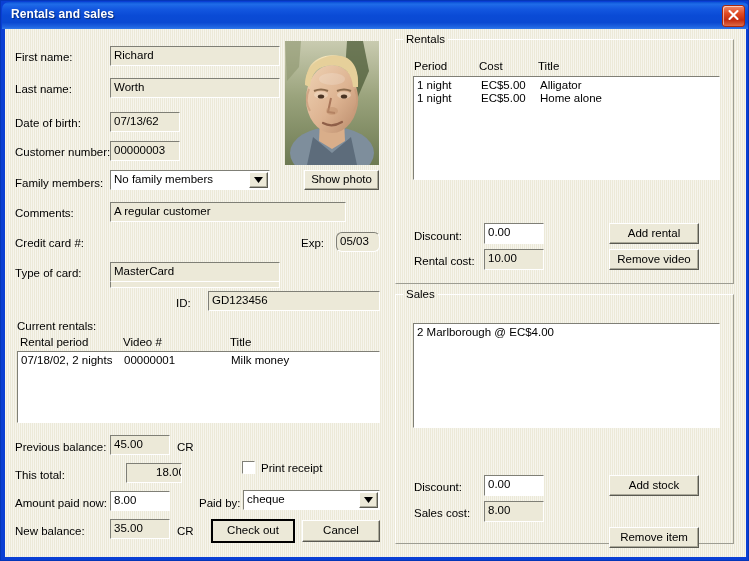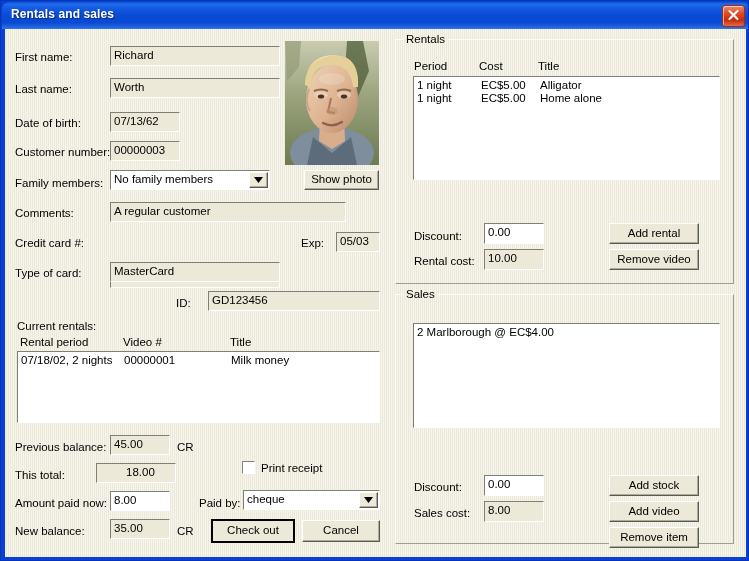--- a/index.html
+++ b/index.html
@@ -295,21 +295,21 @@
         <ellipse cx="47" cy="38" rx="13" ry="6" fill="#ffffff" opacity="0.18"></ellipse>
       </svg>
     </div>
 
     <div class="lbl" style="left:10px; top:178px;">Comments:</div>
     <div class="fld" style="left:105px; top:173px; width:236px; height:20px;">A regular customer</div>
 
     <div class="lbl" style="left:10px; top:208px;">Credit card #:</div>
     <div class="fld" style="left:105px; top:203px; width:170px; height:20px;margin-top:36px;">0000 0000 0000 0000</div>
     <div class="lbl" style="left:296px; top:208px;">Exp:</div>
-    <div class="fld" style="left:331px; top:203px; width:44px; height:20px;">05/03</div>
+    <div class="fld" style="left:331px; top:203px; width:44px; height:20px;border-radius:6px;">05/03</div>
 
     <div class="lbl" style="left:10px; top:238px;">Type of card:</div>
     <div class="fld" style="left:105px; top:233px; width:170px; height:20px;">MasterCard</div>
 
     <div class="lbl" style="left:171px; top:268px;text-align:right;">ID:</div>
     <div class="fld" style="left:203px; top:262px; width:172px; height:20px;">GD123456</div>
 
     <div class="lbl" style="left:12px; top:291px;">Current rentals:</div>
     <div class="colhdr" style="left:15px; top:307px;">Rental period</div>
     <div class="colhdr" style="left:118px; top:307px;">Video #</div>
@@ -320,21 +320,21 @@
         <span style="left:103px;">00000001</span>
         <span style="left:210px;">Milk money</span>
       </div>
     </div>
 
     <div class="lbl" style="left:10px; top:412px;">Previous balance:</div>
     <div class="fld" style="left:105px; top:406px; width:60px; height:20px;">45.00</div>
     <div class="lbl" style="left:172px; top:412px;">CR</div>
 
     <div class="lbl" style="left:10px; top:440px;">This total:</div>
-    <div class="fld" style="left:91px; top:434px; width:80px; height:20px;padding-left:29px;">18.00</div>
+    <div class="fld" style="left:121px; top:434px; width:56px; height:20px;padding-left:29px;">18.00</div>
 
     <div class="chk" style="left:237px; top:432px;"></div>
     <div class="lbl" style="left:256px; top:433px;">Print receipt</div>
 
     <div class="lbl" style="left:10px; top:468px;">Amount paid now:</div>
     <div class="fld edit" style="left:105px; top:462px; width:60px; height:20px;">8.00</div>
     <div class="lbl" style="left:194px; top:468px;">Paid by:</div>
     <div class="combo" style="left:238px; top:461px; width:137px; height:20px;">
       <div class="cval">cheque</div>
       <div class="carrow">
@@ -390,18 +390,17 @@
           <span style="left:0px;">2 Marlborough @ EC$4.00</span>
         </div>
       </div>
 
       <div class="lbl" style="left:18px; top:186px;">Discount:</div>
       <div class="fld edit" style="left:88px; top:180px; width:60px; height:21px;">0.00</div>
       <div class="lbl" style="left:18px; top:212px;">Sales cost:</div>
       <div class="fld" style="left:88px; top:206px; width:60px; height:21px;">8.00</div>
 
       <div class="btn" style="left:213px; top:180px; width:90px; height:21px;">Add stock</div>
-      <div class="btn" style="left:213px; top:206px; width:90px; height:21px;">Add video</div>
       <div class="btn" style="left:213px; top:232px; width:90px; height:21px;">Remove item</div>
     </div>
 
   </div>
 </div>
 
 </body></html>

